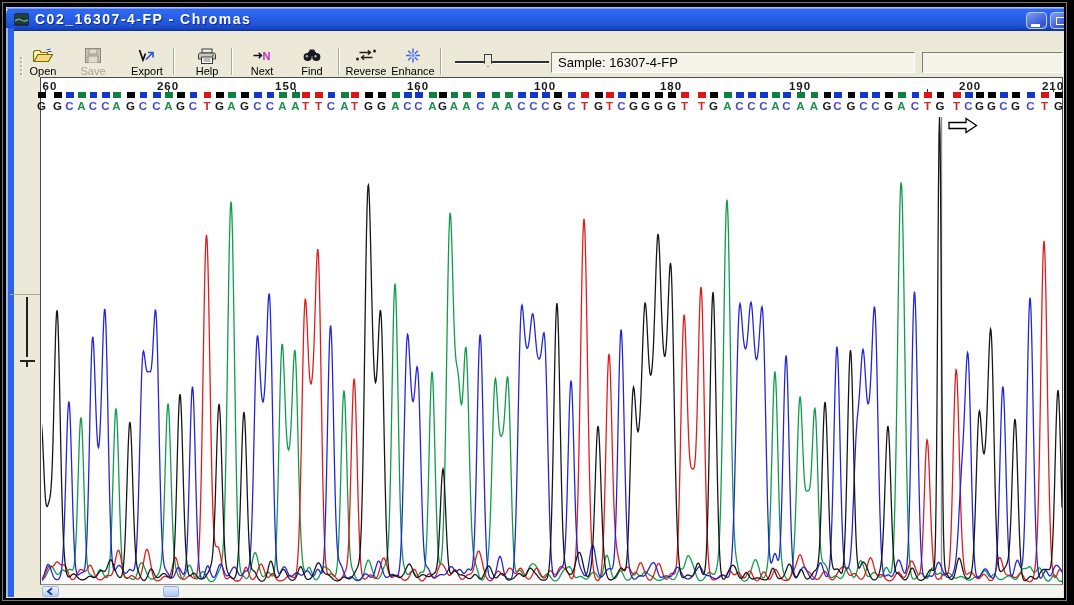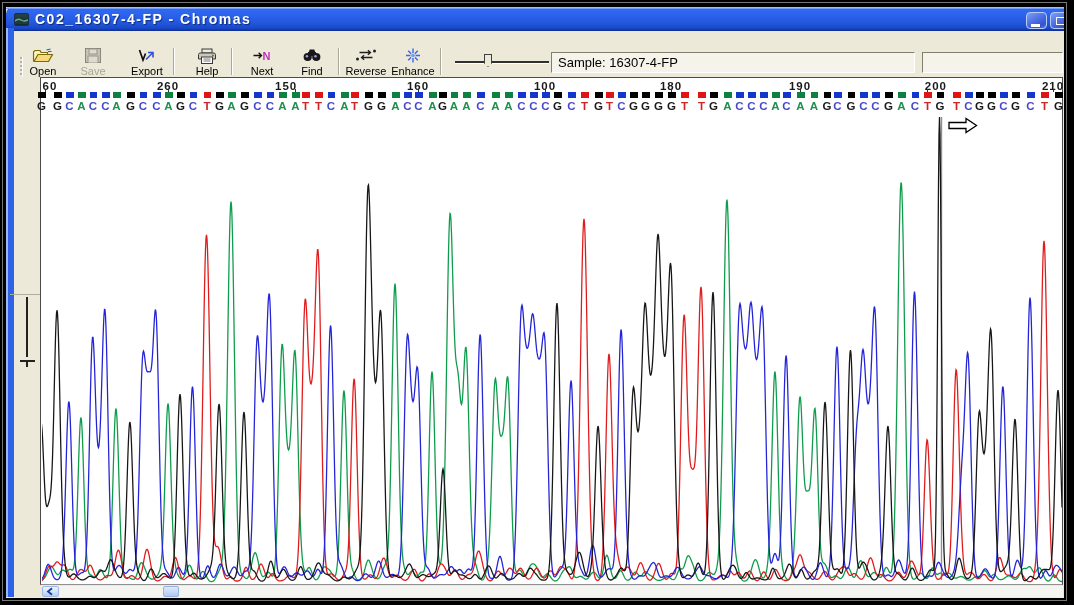--- a/index.html
+++ b/index.html
@@ -152,21 +152,21 @@
 </div>
 <div id="paneborder"></div>
 <div id="seq">
       <span style="left:42.5px">60</span>
       <span style="left:168px;width:40px;margin-left:-20px;text-align:center">260</span>
       <span style="left:295px;width:40px;margin-left:-20px;text-align:left">150</span>
       <span style="left:418px;width:40px;margin-left:-20px;text-align:center">160</span>
       <span style="left:545px;width:40px;margin-left:-20px;text-align:center">100</span>
       <span style="left:671px;width:40px;margin-left:-20px;text-align:center">180</span>
       <span style="left:800px;width:40px;margin-left:-20px;text-align:center">190</span>
-      <span style="left:927px;width:40px;margin-left:-20px;text-align:right">200</span>
+      <span style="left:979px;width:40px;margin-left:-20px;text-align:left">200</span>
       <span style="left:1053px;width:40px;margin-left:-20px;text-align:center">210</span>
       <u style="left:167.5px"></u>
       <u style="left:294.5px"></u>
       <u style="left:417.5px"></u>
       <u style="left:544.5px"></u>
       <u style="left:670.5px"></u>
       <u style="left:799.5px"></u>
       <u style="left:926.5px"></u>
       <u style="left:1052.5px"></u>
       <u style="left:45px"></u>

